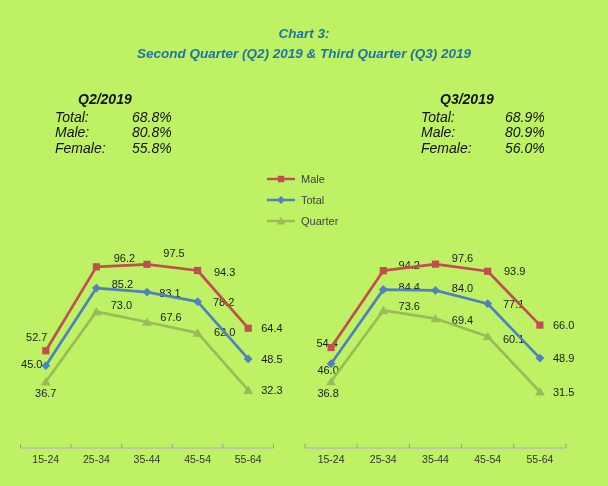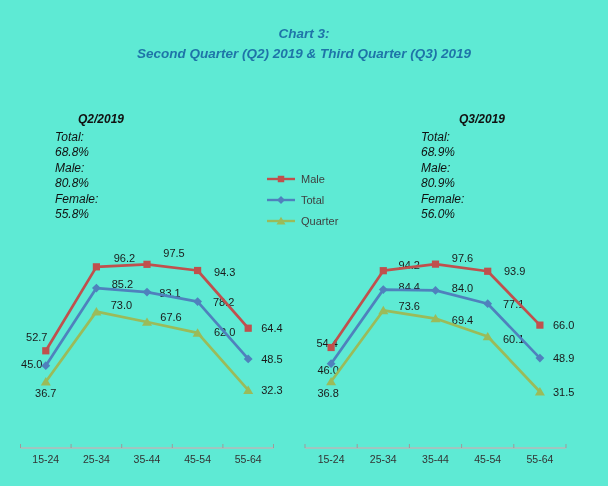--- a/index.html
+++ b/index.html
@@ -1,33 +1,33 @@
 <!DOCTYPE html>
 <html><head>
 <meta charset="utf-8">
 <style>
   html,body{margin:0;padding:0;background:#fff;}
   .page{
-    position:relative;width:608px;height:486px;background:#5eead4;
+    position:relative;width:608px;height:486px;background:#bef264;
     font-family:"Liberation Sans",sans-serif;overflow:hidden;
   }
   .title{
     position:absolute;top:24px;left:0;right:0;text-align:center;
     font-weight:bold;font-style:italic;font-size:13.5px;line-height:20px;
   }
   .summary{
-    position:absolute;top:112px;font-style:italic;font-size:12px;color:#111;
+    position:absolute;top:92px;font-style:italic;font-size:14px;color:#111;
     line-height:15.5px;
   }
   .summary-q2{left:55px;}
   .summary-q3{left:421px;}
   .summary-heading{font-weight:bold;margin-bottom:2px;}
   .summary-q2 .summary-heading{margin-left:23px;}
-  .summary-q3 .summary-heading{margin-left:38px;font-style:italic;}
-  .summary-row{display:flex;flex-direction:column;}
+  .summary-q3 .summary-heading{margin-left:19px;font-style:italic;}
+  .summary-row{display:flex;}
   .summary-label{width:77px;}
   .summary-q3 .summary-label{width:84px;}
   .legend{position:absolute;left:266px;top:168px;}
   .legend-row{display:flex;align-items:center;height:21px;}
   .legend-label{font-size:11px;color:#3f3f3f;margin-left:5px;}
   .chart-svg{position:absolute;top:228px;}
   #chartQ2{left:0px;}
   #chartQ3{left:298px;}
 </style>
 </head>

